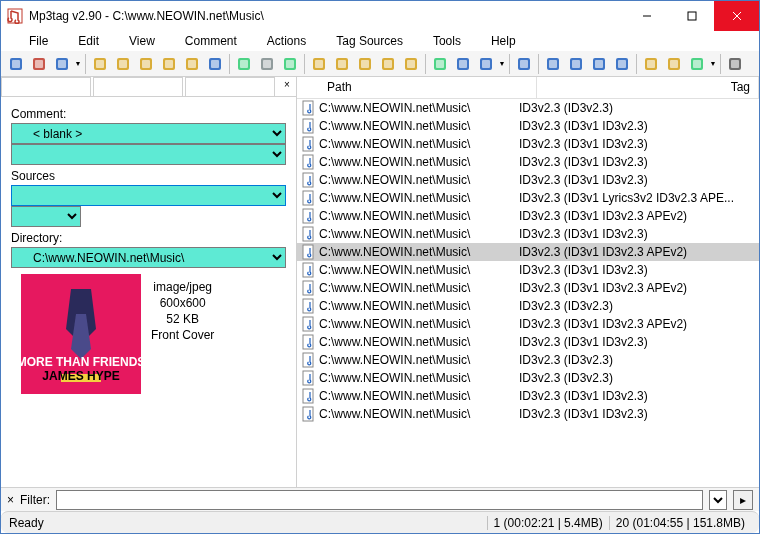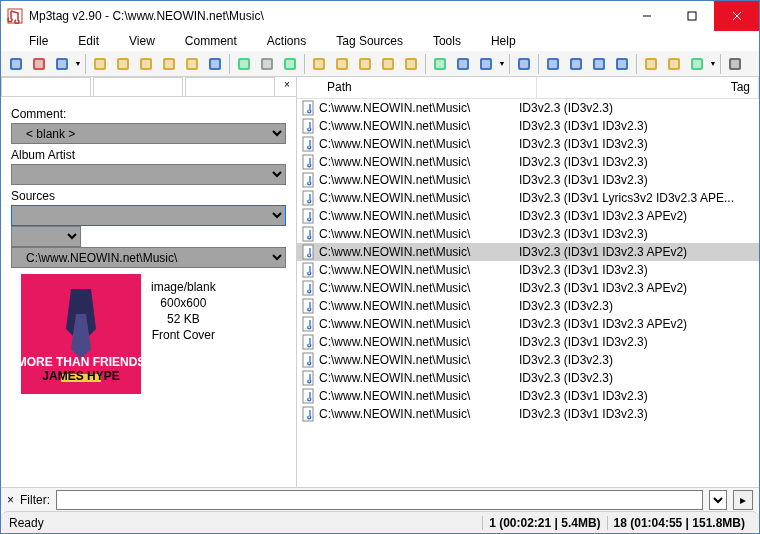--- a/index.html
+++ b/index.html
@@ -15,21 +15,21 @@
 .toolbar { height: 26px; display: flex; align-items: center; padding: 2px 4px; gap: 1px; border-bottom: 1px solid #d0d0d0; background: #f5f5f5; }
 .tb-btn { width: 22px; height: 22px; display: flex; align-items: center; justify-content: center; border: 1px solid transparent; }
 .tb-sep { width: 1px; height: 20px; background: #c0c0c0; margin: 0 2px; }
 .content { flex: 1; display: flex; overflow: hidden; }
 .left-panel { width: 296px; background: #fff; border-right: 1px solid #d0d0d0; display: flex; flex-direction: column; overflow: hidden; position: relative; }
 .panel-close { position: absolute; top: 2px; right: 2px; width: 14px; height: 14px; font-size: 10px; text-align: center; cursor: pointer; }
 .tabs-row { height: 20px; display: flex; border-bottom: 1px solid #d0d0d0; }
 .tab-stub { width: 90px; border: 1px solid #d0d0d0; border-bottom: none; background: #fff; margin-right: 2px; }
 .form-area { padding: 6px 10px; overflow-y: auto; flex: 1; }
 .field-label { margin-top: 4px; margin-bottom: 2px; color: #000; }
-.field-input { width: 100%; height: 21px; border: 1px solid #7a7a7a; padding: 1px 10px; background: #a3a3a3; }
+.field-input { width: 100%; height: 21px; border: 1px solid #7a7a7a; padding: 1px 17px; background: #5eead4; }
 .field-input.highlight { border: 1px solid #0078d7; }
 .short-input { width: 70px; }
 .album-area { display: flex; padding: 6px 10px; gap: 10px; }
 .album-cover { width: 120px; height: 120px; background: #e91e63; position: relative; }
 .album-info { display: flex; flex-direction: column; align-items: center; gap: 2px; font-size: 11px; padding-top: 6px; }
 .right-panel { flex: 1; display: flex; flex-direction: column; overflow: hidden; }
 .list-header { height: 22px; display: flex; background: #fff; border-bottom: 1px solid #e0e0e0; }
 .col-h { padding: 3px 8px; border-right: 1px solid #e0e0e0; font-weight: normal; }
 .col-path { width: 218px; }
 .col-tag { flex: 1; text-align: right; }
@@ -37,21 +37,21 @@
 .row { display: flex; height: 18px; align-items: center; }
 .row.selected { background: #d0d0d0; }
 .row-icon { width: 16px; height: 16px; margin: 0 2px 0 4px; flex-shrink: 0; }
 .cell-path { width: 196px; white-space: nowrap; overflow: hidden; text-overflow: ellipsis; }
 .cell-tag { flex: 1; white-space: nowrap; overflow: hidden; text-overflow: ellipsis; padding-left: 4px; }
 .filter-bar { height: 24px; display: flex; align-items: center; padding: 2px 6px; gap: 6px; border-top: 1px solid #d0d0d0; background: #f5f5f5; }
 .filter-input { flex: 1; height: 20px; border: 1px solid #7a7a7a; padding: 1px 3px; }
 .filter-go { width: 20px; height: 20px; border: 1px solid #7a7a7a; background: #f0f0f0; display: flex; align-items: center; justify-content: center; }
 .statusbar { height: 22px; display: flex; align-items: center; padding: 10px 8px; border-top: 1px solid #d0d0d0; background: #f0f0f0; font-size: 11px; border-radius: 7px; }
 .status-left { flex: 1; }
-.status-seg { padding: 0 6px; border-left: 1px solid #c0c0c0; font-weight: bold; }
+.status-seg { padding: 0 6px; border-left: 1px solid #c0c0c0; }
 select { border: 1px solid #7a7a7a; background: #fff; height: 21px; }
 </style>
 </head>
 <body>
 
 <div class="titlebar">
   <svg class="titlebar-icon" viewBox="0 0 16 16">
       <rect x="1" y="1" width="14" height="14" fill="#fff" stroke="#c0392b"></rect>
       <path d="M4 3 L4 10 A2 2 0 1 1 2 10" stroke="#c0392b" fill="none" stroke-width="1.5"></path>
       <path d="M4 3 L11 5 L11 12 A2 2 0 1 1 9 12" stroke="#c0392b" fill="none" stroke-width="1.5"></path>
@@ -281,43 +281,43 @@
     <span class="panel-close">×</span>
     <div class="tabs-row">
       <div class="tab-stub"></div>
       <div class="tab-stub"></div>
       <div class="tab-stub"></div>
     </div>
     <div class="form-area">
       <div class="field-label">Comment:</div>
       <select class="field-input"><option>&lt; blank &gt;</option></select>
 
-      <div class="field-label">Album Artist</div>
       <select class="field-input"><option></option></select>
 
       <div class="field-label">Sources</div>
       <select class="field-input highlight"><option></option></select>
 
       <select class="field-input short-input"><option></option></select>
 
+      <div class="field-label">Directory:</div>
       <select class="field-input"><option>C:\www.NEOWIN.net\Music\</option></select>
 
       <div class="album-area">
         <div class="album-cover">
           <svg width="120" height="120" viewBox="0 0 120 120">
             <rect width="120" height="120" fill="#e6185f"></rect>
             <path d="M50 15 L45 55 L60 70 L75 55 L70 15 Z" fill="#2a2a5a"></path>
             <path d="M55 40 L50 75 L60 85 L70 75 L65 40 Z" fill="#4a4a8a"></path>
             <text x="60" y="92" fill="#fff" font-size="5" text-anchor="middle" font-weight="bold">MORE THAN FRIENDS</text>
             <rect x="40" y="100" width="40" height="8" fill="#f4d03f"></rect>
             <text x="60" y="106" fill="#000" font-size="5" text-anchor="middle" font-weight="bold">JAMES HYPE</text>
           </svg>
         </div>
         <div class="album-info">
-          <span>image/blank</span>
+          <span>image/jpeg</span>
           <span>600x600</span>
           <span>52 KB</span>
           <span>Front Cover</span>
         </div>
       </div>
     </div>
   </div>
 
   <div class="right-panel">
     <div class="list-header">
@@ -478,14 +478,14 @@
   <span style="cursor:pointer">×</span>
   <span>Filter:</span>
   <input class="filter-input" value="" style="">
   <select style="width:18px;height:20px"></select>
   <div class="filter-go">▸</div>
 </div>
 
 <div class="statusbar">
   <span class="status-left">Ready</span>
   <span class="status-seg">1 (00:02:21 | 5.4MB)</span>
-  <span class="status-seg">18 (01:04:55 | 151.8MB)</span>
+  <span class="status-seg">20 (01:04:55 | 151.8MB)</span>
 </div>
 
 </body></html>

